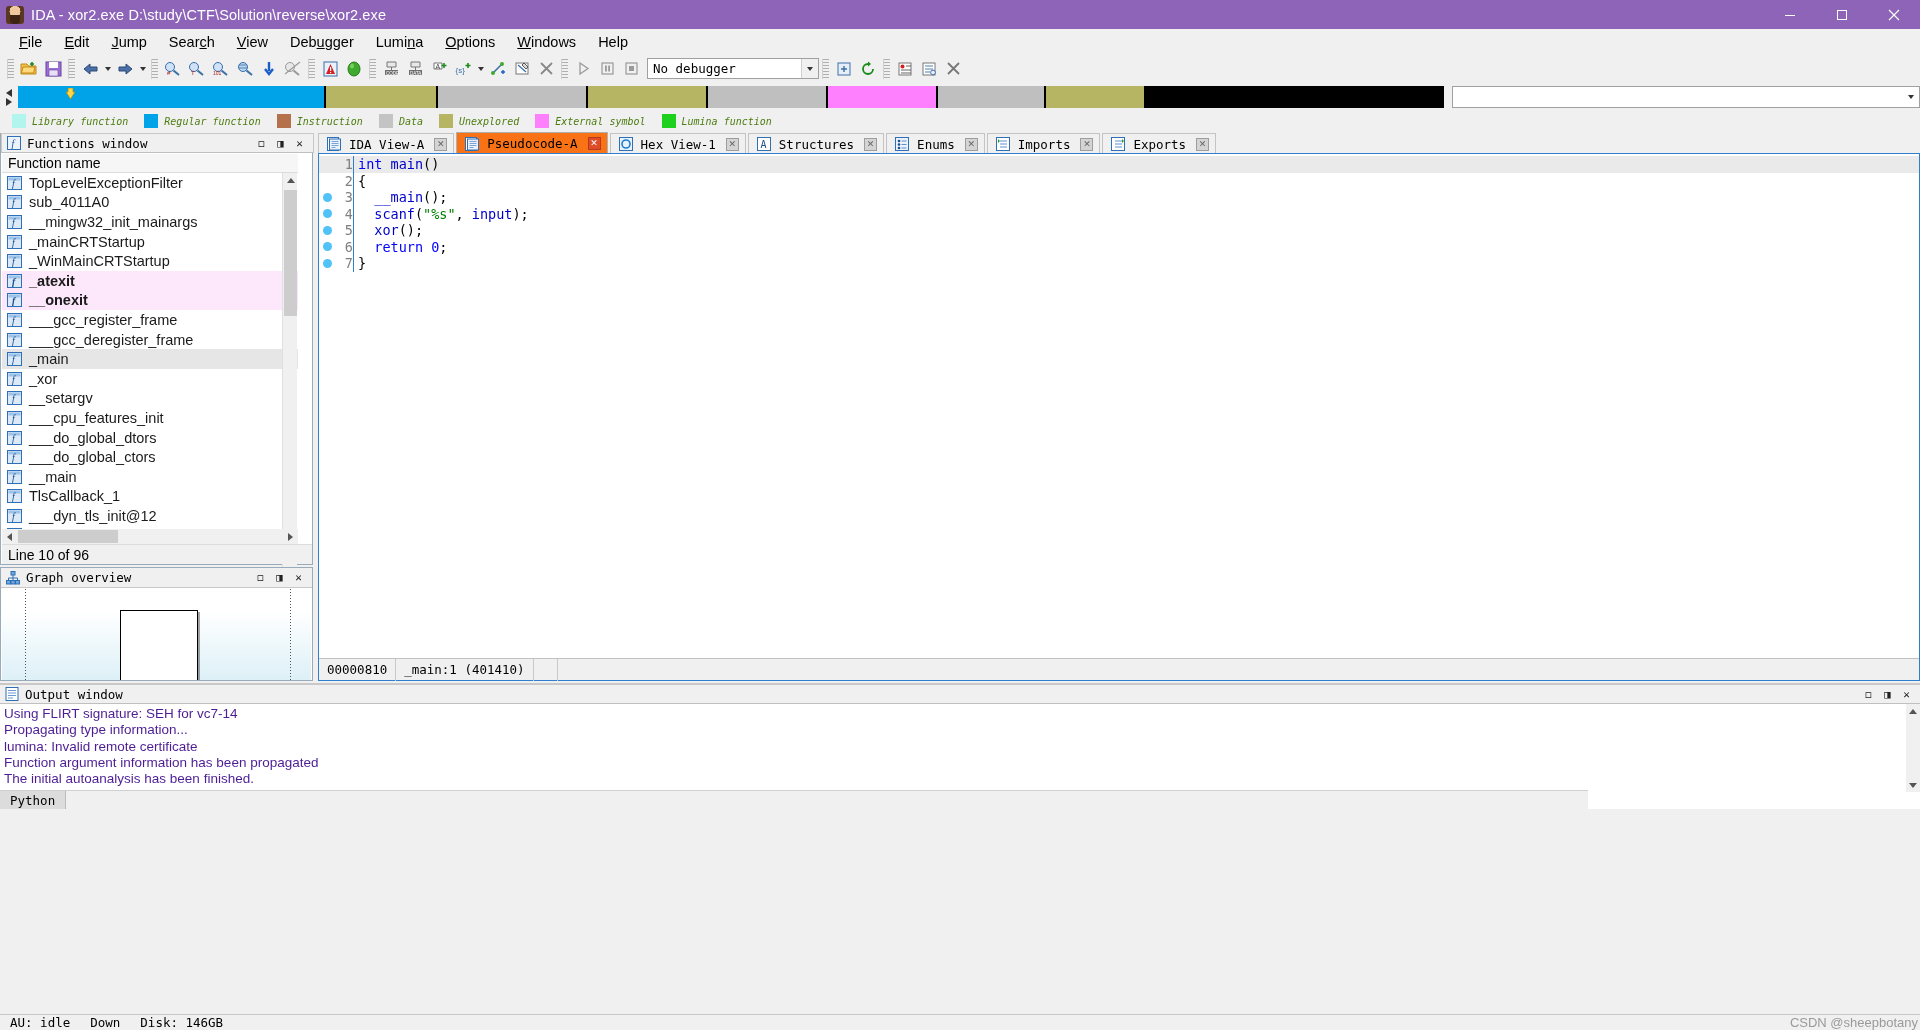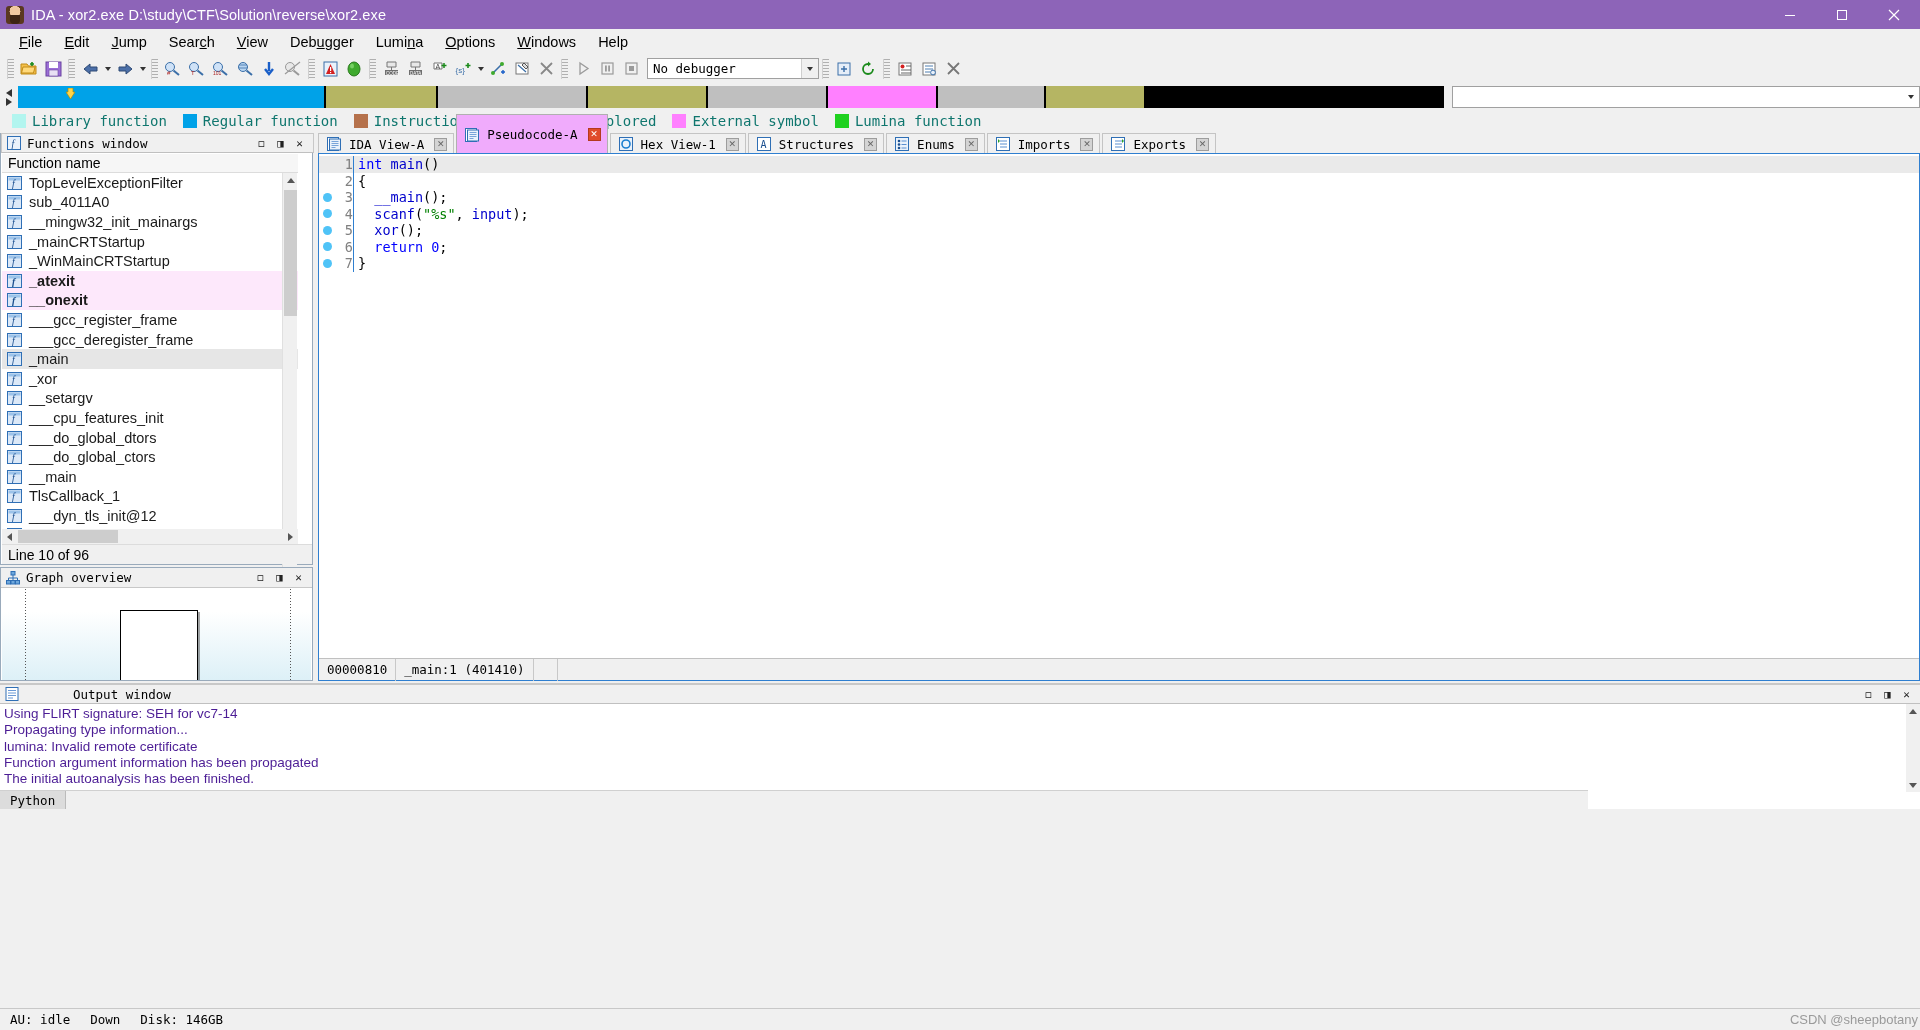--- a/index.html
+++ b/index.html
@@ -92,21 +92,21 @@
   .nav-right-box .arrow { margin-left:auto; width:17px; height:20px; display:flex; align-items:center; justify-content:center; }
   .nav-right-box .arrow::after{ content:""; border-left:3.5px solid transparent;border-right:3.5px solid transparent;border-top:4px solid #333;}
 
   
   .legend {
     position:absolute; left:0; top:110px; width:1920px; height:22px;
     display:flex; align-items:center; padding-left:12px; gap:4px;
   }
   .lg-item { display:flex; align-items:center; gap:6px; margin-right:12px; }
   .lg-sw { width:14px; height:14px; flex:0 0 auto; }
-  .lg-label { font-family:"DejaVu Sans Mono", monospace; font-size:14px; color:#0f766e; white-space:nowrap; }
+  .lg-label { font-family:"DejaVu Sans Mono", monospace; font-size:10px; color:#4d7c0f; white-space:nowrap;font-style:italic; }
 
   
   .panel-title {
     height:20px; background:#f0f0f0; border:1px solid #c8c8c8; border-bottom:1px solid #c0c0c0;
     display:flex; align-items:center; padding:0 2px 0 5px;
   }
   .panel-title .pt-icon { width:14px; height:14px; margin-right:6px; flex:0 0 auto; }
   .panel-title .pt-label { font-family:"DejaVu Sans Mono", monospace; font-size:12.5px; color:#000; white-space:nowrap;}
   .pt-btns { margin-left:auto; display:flex; align-items:center; gap:2px; padding-right:3px; }
   .pt-btn { width:17px;height:17px; display:flex;align-items:center;justify-content:center;
@@ -176,21 +176,21 @@
   
   .tabbar {
     position:absolute; left:318px; top:132px; width:1602px; height:22px;
     background:#f0f0f0; display:flex; align-items:flex-end;
   }
   .tab {
     height:21px; display:flex; align-items:center; padding:0 6px 0 8px; margin-right:2px;
     background:#f0f0f0; border:1px solid #c4c4c4; border-bottom:none;
     font-family:"DejaVu Sans Mono", monospace; font-size:12.5px; color:#000; white-space:nowrap;
   }
-  .tab.active { background:#f0abfc; height:40px; border-color:#b0b0b0; }
+  .tab.active { background:#f97316; height:22px; border-color:#b0b0b0; }
   .tab .t-icon { width:14px; height:14px; margin-right:8px; flex:0 0 auto; }
   .tab .t-label { margin-right:10px; }
   .tab .t-close {
     width:13px;height:13px; background:#d4d4d4; border:1px solid #9d9d9d;
     display:flex;align-items:center;justify-content:center; font-size:9px; color:#666; line-height:1;
     font-family:"Liberation Sans",sans-serif;
   }
   .tab.active .t-close { background:#e04b2a; border-color:#b33a1e; color:#fff; }
 
   
@@ -220,21 +220,21 @@
     font-family:"DejaVu Sans Mono", monospace; font-size:12.5px; color:#000;
     padding:0 8px; height:22px; display:flex; align-items:center; border-right:1px solid #c8c8c8;
   }
   .code-status .seg.blank { width:24px; }
 
   
   .outwin {
     position:absolute; left:0; top:683px; width:1920px; height:126px;
     background:#fff; border-top:1px solid #c8c8c8;
   }
-  .outwin .panel-title { width:1920px; position:absolute; left:0; top:0; border-left:none; border-right:none;gap:48px; }
+  .outwin .panel-title { width:1920px; position:absolute; left:0; top:0; border-left:none; border-right:none; }
   .out-body {
     position:absolute; left:0; top:20px; right:14px; height:88px; overflow:hidden; padding:2px 0 0 4px;
   }
   .out-line { font-family:Liberation Sans, sans-serif; font-size:13.5px; color:#4c1d95; height:16.3px; white-space:pre; }
   .out-vscroll { position:absolute; right:0; top:20px; width:14px; height:88px; background:#f0f0f0; }
   .ov-up, .ov-dn { width:14px;height:14px;display:flex;align-items:center;justify-content:center; }
   .ov-up::after{content:"";border-left:4px solid transparent;border-right:4px solid transparent;border-bottom:5px solid #555;}
   .ov-dn::after{content:"";border-left:4px solid transparent;border-right:4px solid transparent;border-top:5px solid #555;}
 
   .python-bar {
@@ -242,21 +242,21 @@
     border-top:1px solid #d0d0d0; display:flex; align-items:stretch;
   }
   .python-tab {
     padding:0 10px; display:flex; align-items:center; background:#dcdcdc;
     font-family:"DejaVu Sans Mono", monospace; font-size:12.5px; color:#000;
     border-right:1px solid #bbb;
   }
 
   
   .statusbar {
-    position:absolute; left:0; bottom:0; width:1920px; height:22px; background:#f0f0f0;
+    position:absolute; left:0; bottom:0; width:1920px; height:16px; background:#f0f0f0;
     border-top:1px solid #c8c8c8; display:flex; align-items:center;
   }
   .sb-seg {
     font-family:"DejaVu Sans Mono", monospace; font-size:12.5px; color:#000;
     padding:0 10px; white-space:nowrap;
   }
   .watermark {
     margin-left:auto; padding-right:2px; font-family:"Liberation Sans", sans-serif;
     font-size:13px; color:#9a9a9a;
   }

